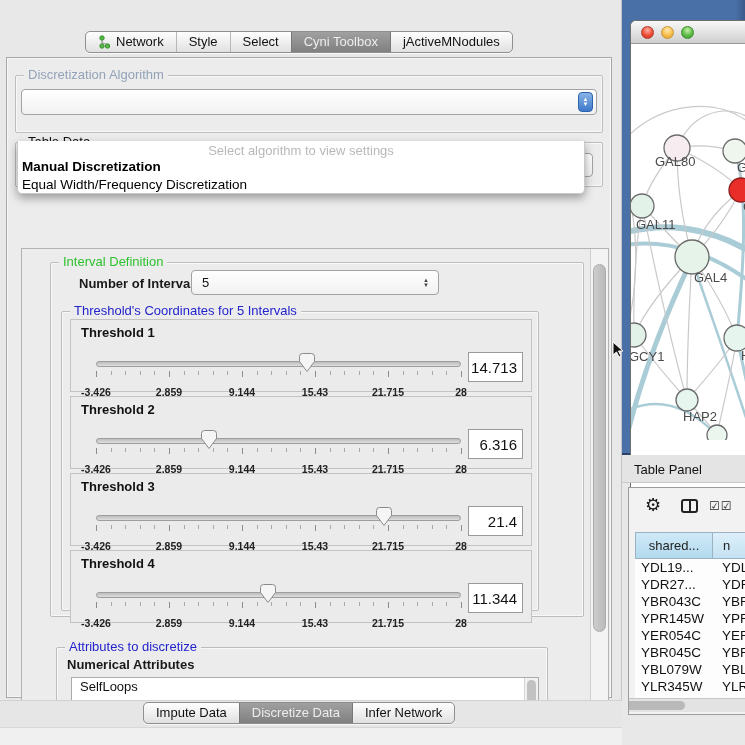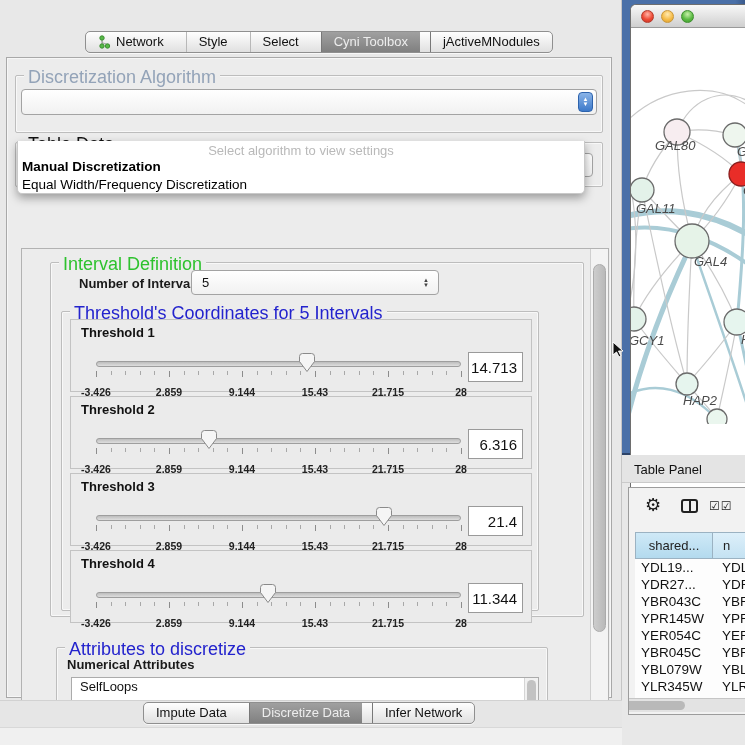--- a/index.html
+++ b/index.html
@@ -10,33 +10,33 @@
   
   #control-panel { left:0; top:0; width:622px; height:745px; background:#e8e8e8; border-right:1px solid #c5c5c5; }
   #titlebar { left:0; top:0; width:622px; height:26px; background:linear-gradient(#f2f2f2,#e3e3e3); border-bottom:1px solid #c9c9c9; }
   #titlebar .t { position:absolute; left:9px; top:5px; font-size:13px; color:#222; }
   .winbtn { position:absolute; top:4px; width:18px; height:18px; text-align:center; line-height:18px; font-size:13px; color:#222; cursor:default; }
   #float-btn { left:566px; }
   #close-btn { left:588px; font-weight:bold; }
 
   
   .tab-group { display:flex; height:22px; border:1px solid #8f8f8f; border-radius:5px; overflow:hidden;
-               background:linear-gradient(#fefefe,#e0e0e0); box-shadow:0 1px 0 rgba(255,255,255,.7);gap:10px; }
+               background:linear-gradient(#fefefe,#e0e0e0); box-shadow:0 1px 0 rgba(255,255,255,.7); }
   .tab { padding:0 12px; line-height:20px; font-size:13px; color:#111; display:flex; align-items:center; gap:5px; white-space:nowrap; }
   .tab + .tab { border-left:1px solid #b8b8b8; }
   .tab.active { background:linear-gradient(#a0a0a0,#808080); color:#ededed; border-left:1px solid #787878; }
   .tab.active + .tab { border-left:1px solid #787878; }
   #top-tabs { left:85px; top:31px; }
   #bottom-tabs { left:143px; top:702px; }
 
   #main-panel { left:6px; top:57px; width:606px; height:641px; background:#ececec; border:1px solid #a8a8a8; box-shadow:inset 0 0 0 1px #f6f6f6; }
 
   
   .groupbox { position:absolute; border:1px solid #bdbdbd; border-radius:2px; box-shadow:inset 0 0 0 1px #f8f8f8; }
-  .gb-label { position:absolute; top:-9px; left:8px; background:#ececec; padding:0 4px; font-size:18px; }
+  .gb-label { position:absolute; top:-9px; left:8px; background:#ececec; padding:0 4px; font-size:13px; }
   .gb-blue { color:#2323cd; }
   .gb-green { color:#2ec22e; }
   .gb-dim { color:#93a3b8; }
 
   
   .combo { position:absolute; background:linear-gradient(#ffffff,#f1f1f1); border:1px solid #a3a3a3; border-radius:4px; display:flex; align-items:center; }
   .combo .val { padding-left:10px; font-size:13px; color:#111; flex:1; white-space:nowrap; overflow:hidden; }
   .stepper { width:12px; margin-right:6px; display:flex; flex-direction:column; align-items:center; color:#444; }
   .stepper span { font-size:6px; line-height:5px; }
   .stepper-blue { position:absolute; right:3px; top:2px; width:15px; height:20px; border-radius:4px;
@@ -79,21 +79,21 @@
 
   #apply-btn { left:240px; top:671px; width:66px; height:21px; border:1px solid #9a9a9a; border-radius:5px;
                background:linear-gradient(#ffffff,#e6e6e6); text-align:center; line-height:19px; font-size:13px; color:#111;
                box-shadow:0 1px 1px rgba(0,0,0,.15); }
 
   #footer-band { left:0; top:700px; width:622px; height:27px; border-top:1px solid #d2d2d2; background:#e6e6e6; }
   #footer-low { left:0; top:727px; width:622px; height:18px; background:#f0f0f0; border-top:1px solid #d8d8d8; }
 
   
   #blue-panel { left:622px; top:0; width:123px; height:455px; background:linear-gradient(to right,#4a70a8 0,#4a70a8 92%,#3a5a8c 100%); border-bottom:2px solid #2c4368; }
-  #mac-window { position:absolute; left:8px; top:4px; width:115px; height:506px; border:1px solid #6e6e6e; border-right:none; border-radius:6px 0 0 0; overflow:hidden; background:#fff;font-style:italic; }
+  #mac-window { position:absolute; left:8px; top:20px; width:115px; height:506px; border:1px solid #6e6e6e; border-right:none; border-radius:6px 0 0 0; overflow:hidden; background:#fff; }
   #mac-titlebar { height:23px; background:linear-gradient(#f8f8f8,#cfcfcf); border-bottom:1px solid #9a9a9a; position:relative; }
   .light { position:absolute; top:5px; width:13px; height:13px; border-radius:50%; }
   .light.red { left:10px; background:radial-gradient(circle at 50% 30%, #ffb3a6, #ee4b35 55%, #c23327); border:1px solid #b23a2c; }
   .light.yellow { left:30px; background:radial-gradient(circle at 50% 30%, #ffe9b0, #f6bd4a 55%, #d99a2b); border:1px solid #c8963a; }
   .light.green { left:50px; background:radial-gradient(circle at 50% 30%, #c7efa9, #5cbb44 55%, #3f992c); border:1px solid #3e8e2f; }
   #net-canvas { position:relative; width:115px; height:396px; background:#fff; }
 
   #table-panel-strip { left:622px; top:455px; width:123px; height:28px; background:#e4e4e4; border-bottom:1px solid #cacaca; }
   #table-panel-strip .t { position:absolute; left:12px; top:7px; font-size:13px; color:#111; }
 

